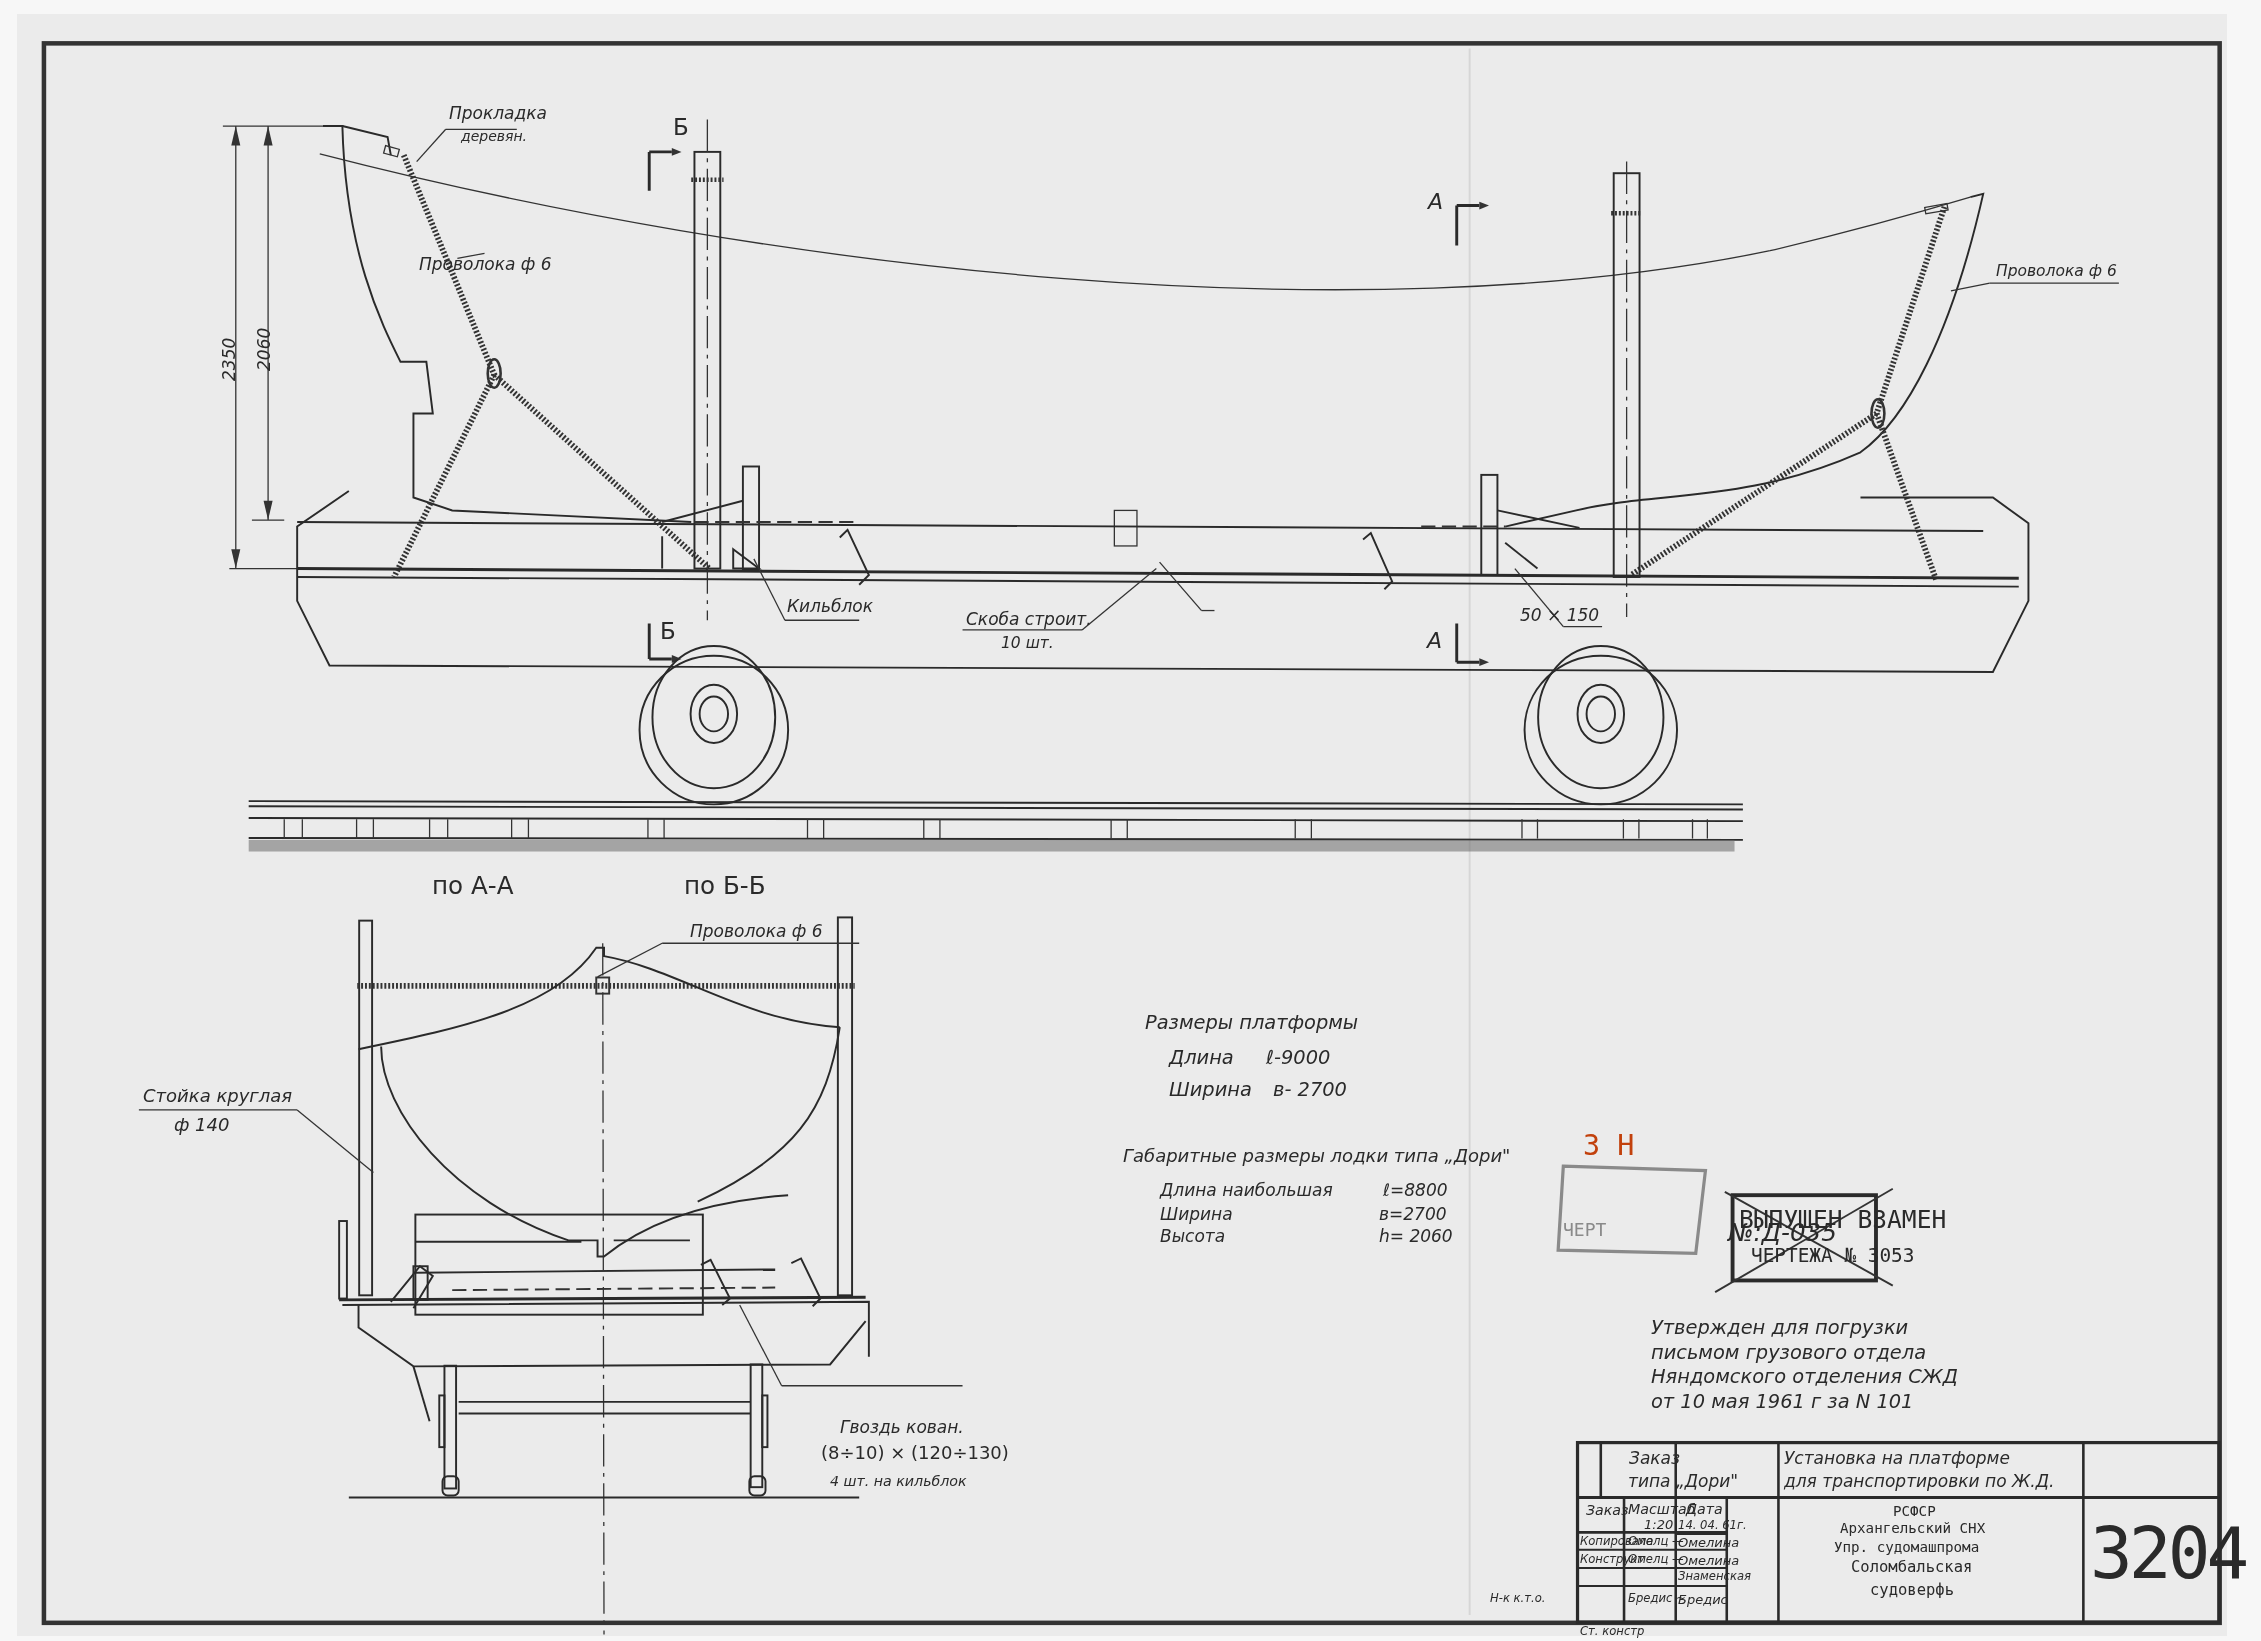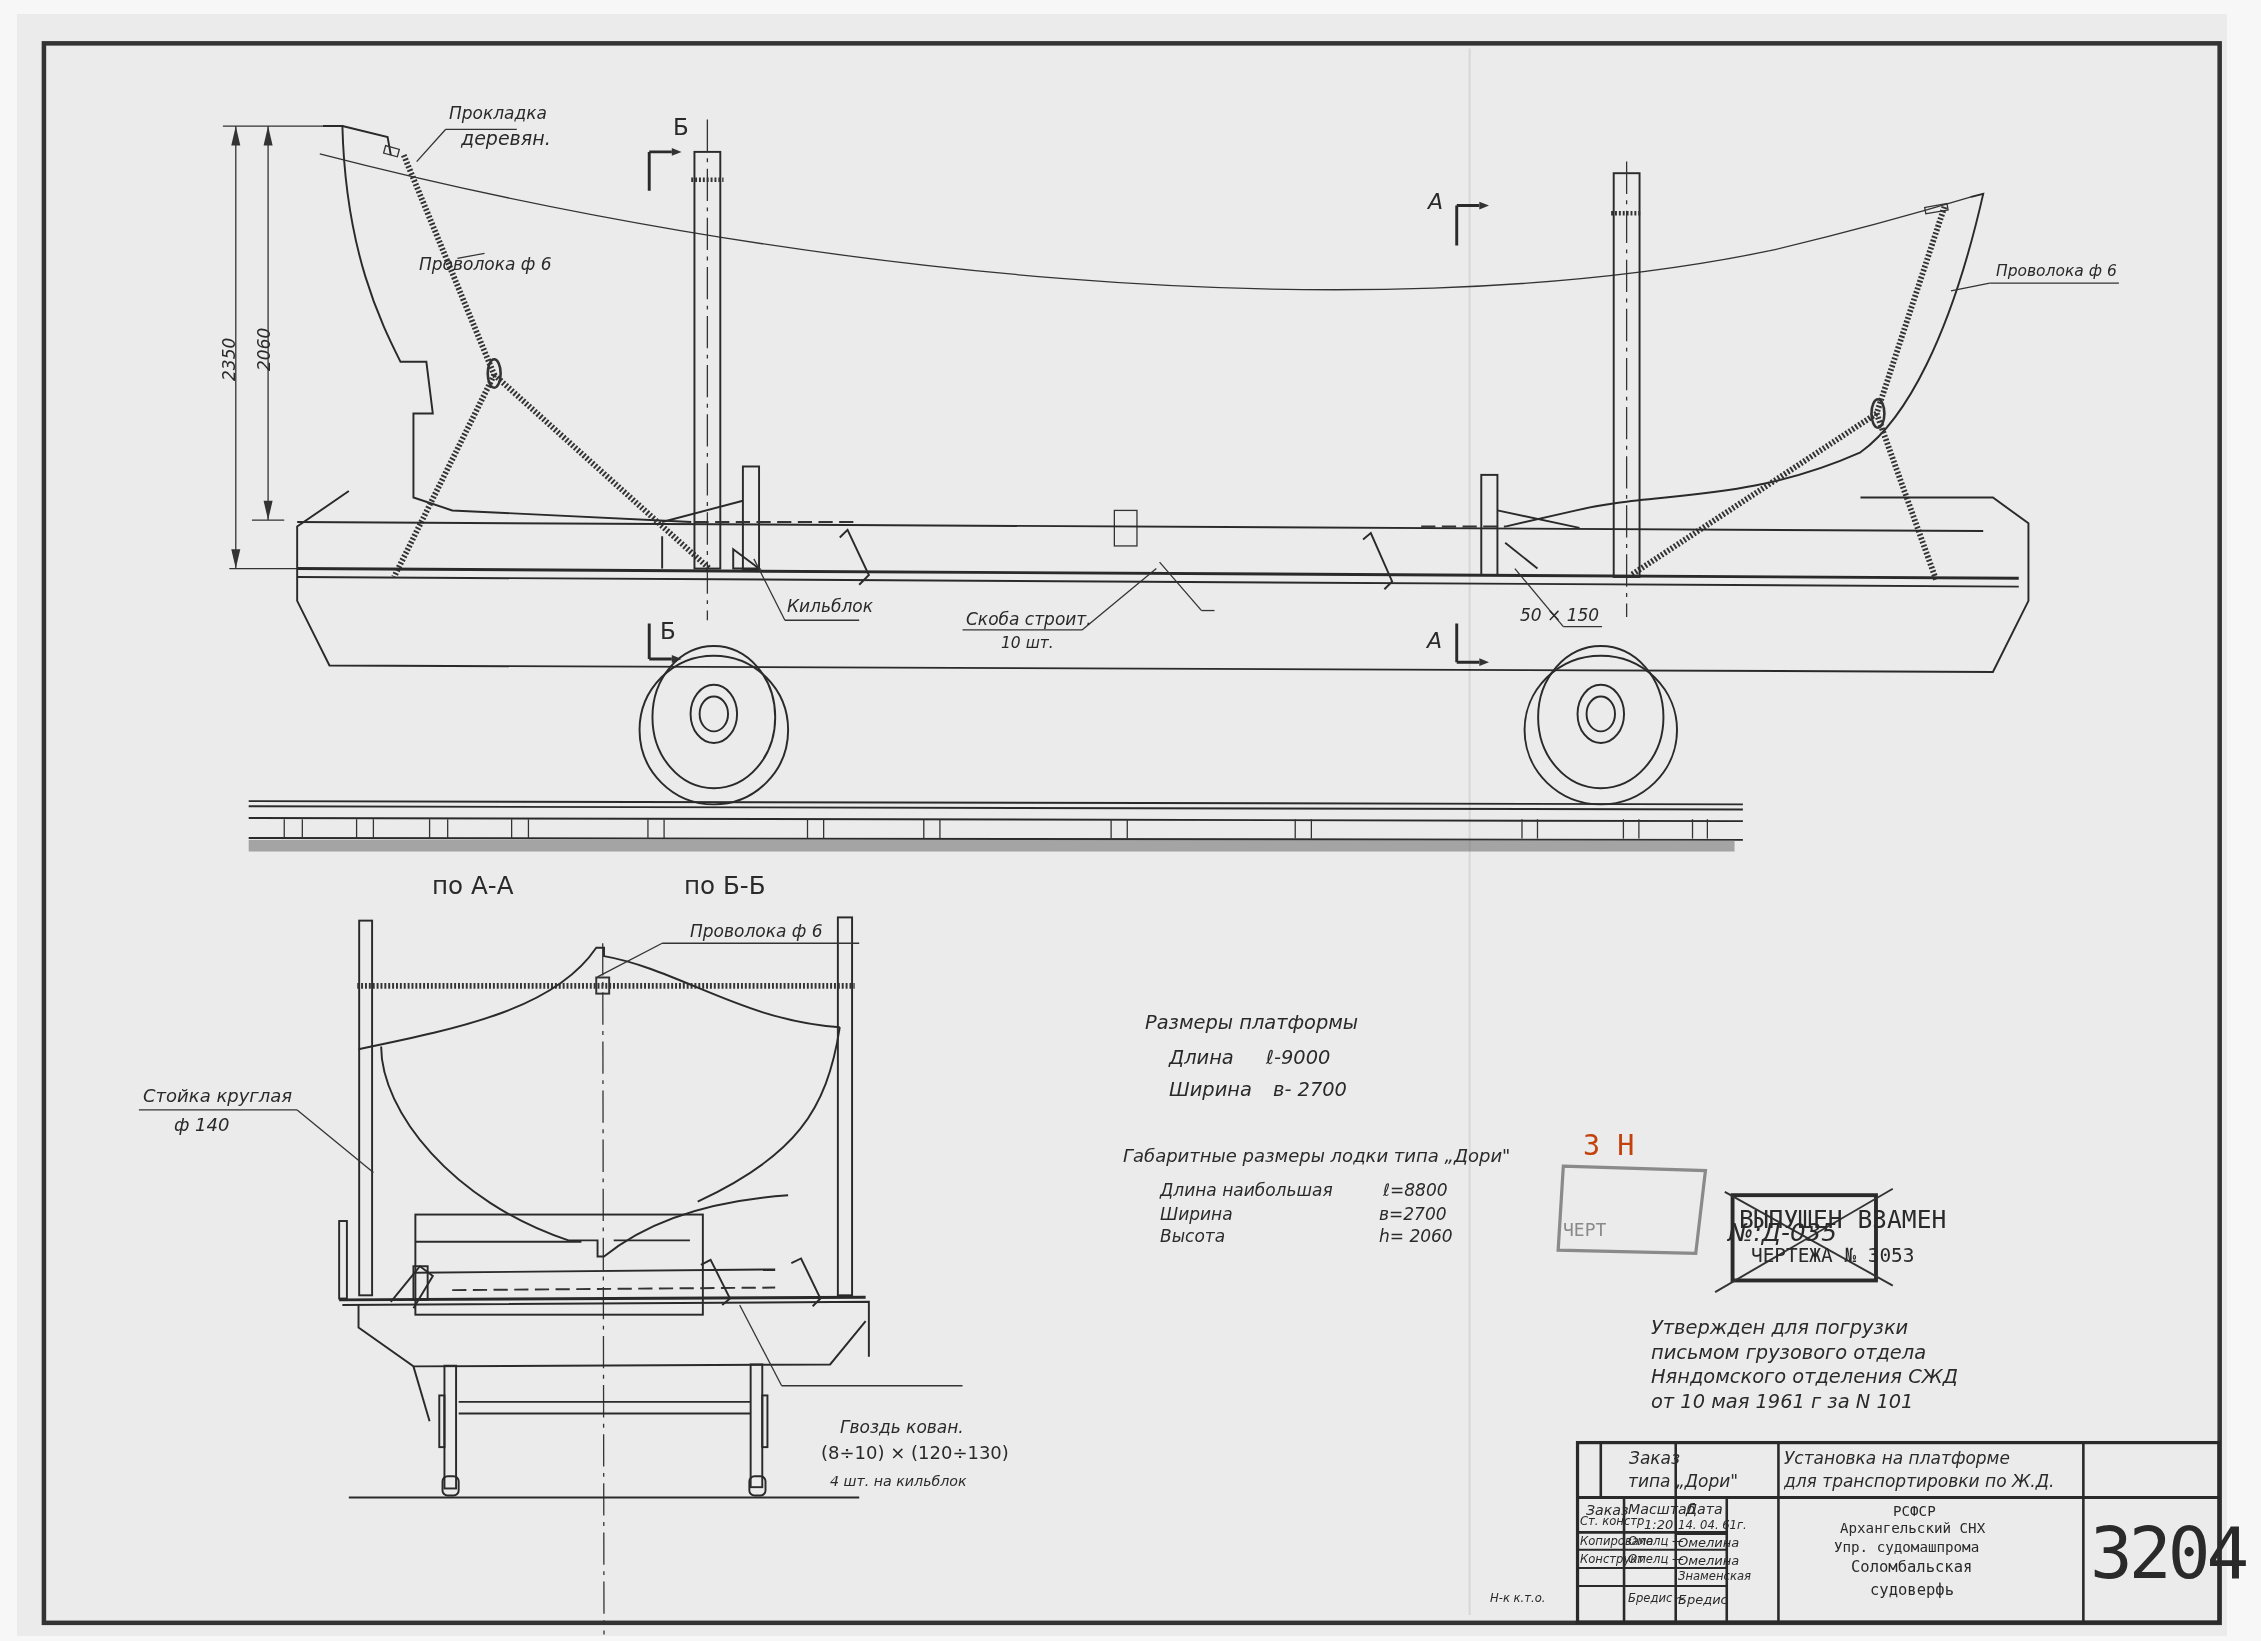--- a/index.html
+++ b/index.html
@@ -217,21 +217,21 @@
 <style>
   .lbl{position:absolute;font-family:"DejaVu Sans",sans-serif;font-style:italic;color:#2a2a2a;white-space:nowrap;line-height:1;}
   .upr{position:absolute;font-family:"DejaVu Sans Mono",monospace;color:#2a2a2a;white-space:nowrap;line-height:1;}
   .vert{transform:rotate(-90deg);transform-origin:left top;}
 </style>
 
 <span class="lbl vert" style="left:221px;top:381px;font-size:17px;">2350</span>
 <span class="lbl vert" style="left:256px;top:371px;font-size:17px;">2060</span>
 
 <span class="lbl" style="left:449px;top:105px;font-size:17px;">Прокладка</span>
-<span class="lbl" style="left:461px;top:129px;font-size:19px;">деревян.</span>
+<span class="lbl" style="left:461px;top:129px;font-size:14px;">деревян.</span>
 <span class="lbl" style="left:419px;top:256px;font-size:17px;">Проволока ф 6</span>
 <span class="lbl" style="left:1996px;top:264px;font-size:15.5px;">Проволока ф 6</span>
 <span class="lbl" style="left:787px;top:598px;font-size:17px;">Кильблок</span>
 <span class="lbl" style="left:966px;top:611px;font-size:17px;">Скоба строит.</span>
 <span class="lbl" style="left:1001px;top:636px;font-size:15.5px;">10 шт.</span>
 <span class="lbl" style="left:1520px;top:607px;font-size:17px;">50 × 150</span>
 
 <span class="lbl" style="left:673px;top:116px;font-size:23px;font-style:normal;">Б</span>
 <span class="lbl" style="left:660px;top:620px;font-size:23px;font-style:normal;">Б</span>
 <span class="lbl" style="left:1428px;top:191px;font-size:22px;">А</span>
@@ -288,21 +288,21 @@
   <span class="lbl" style="left:1644px;top:1518px;font-size:13px;">1:20</span>
   <span class="lbl" style="left:1686px;top:1502px;font-size:14.2px;">Дата</span>
   <span class="lbl" style="left:1678px;top:1520px;font-size:11.6px;">14. 04. 61г.</span>
 
   <span class="lbl" style="left:1580px;top:1536px;font-size:11.6px;">Копировала</span>
   <span class="lbl" style="left:1628px;top:1536px;font-size:11.6px;">Омелц —</span>
   <span class="lbl" style="left:1678px;top:1536px;font-size:13px;">Омелина</span>
   <span class="lbl" style="left:1580px;top:1554px;font-size:11.6px;">Конструкт</span>
   <span class="lbl" style="left:1628px;top:1554px;font-size:11.6px;">Омелц —</span>
   <span class="lbl" style="left:1678px;top:1554px;font-size:13px;">Омелина</span>
-  <span class="lbl" style="left:1580px;top:1516px;font-size:11.6px;">Ст. констр</span>
+  <span class="lbl" style="left:1580px;top:1626px;font-size:11.6px;">Ст. констр</span>
   <span class="lbl" style="left:1628px;top:1571px;font-size:11.6px;"></span>
   <span class="lbl" style="left:1678px;top:1571px;font-size:11.6px;">Знаменская</span>
   <span class="lbl" style="left:1490px;top:1593px;font-size:11.6px;">Н-к к.т.о.</span>
   <span class="lbl" style="left:1628px;top:1593px;font-size:11.6px;">Бредис ~</span>
   <span class="lbl" style="left:1678px;top:1593px;font-size:13px;">Бредис</span>
 
   <span class="upr" style="left:1893px;top:1504px;font-size:14.2px;">РСФСР</span>
   <span class="upr" style="left:1840px;top:1521px;font-size:14.2px;">Архангельский СНХ</span>
   <span class="upr" style="left:1834px;top:1540px;font-size:14.2px;">Упр. судомашпрома</span>
   <span class="upr" style="left:1851px;top:1560px;font-size:15.5px;">Соломбальская</span>

